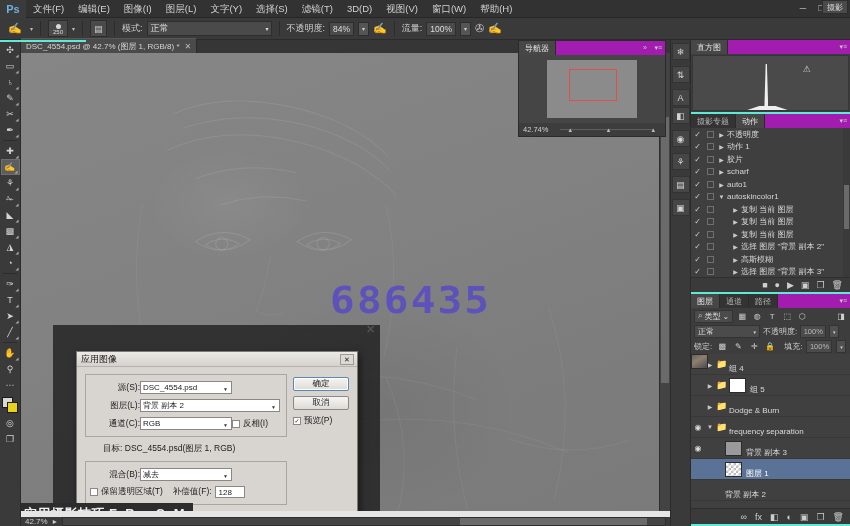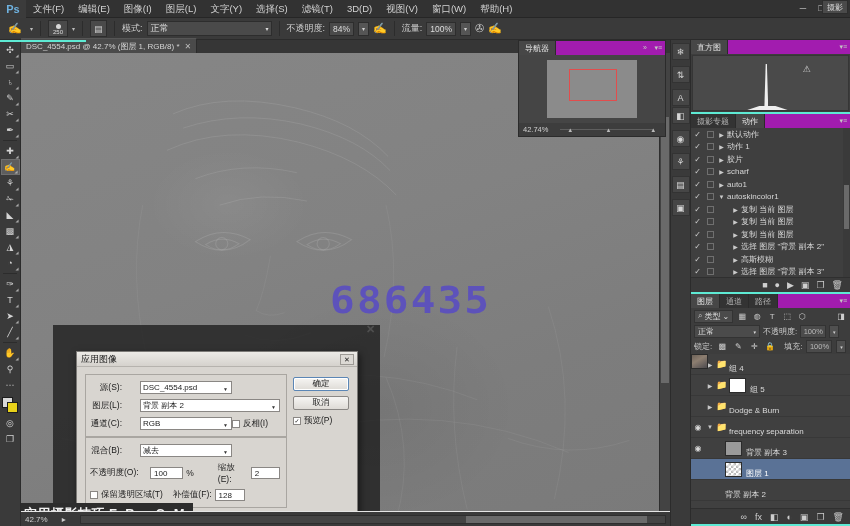--- a/index.html
+++ b/index.html
@@ -97,21 +97,21 @@
   .photo {
     position: absolute; inset: 0;
     background:
       radial-gradient(ellipse 130px 90px at 32% 32%, rgba(255,255,255,0.055), rgba(0,0,0,0) 62%),
       radial-gradient(ellipse 200px 160px at 55% 75%, rgba(0,0,0,0.06), rgba(0,0,0,0) 70%),
       linear-gradient(160deg, #868686 0%, #828282 42%, #7d7d7d 70%, #7a7a7a 100%);
   }
   .photo-tex { position: absolute; inset: 0; opacity: .55; }
   .hstatus {
     position: absolute; left: 0; right: 0; bottom: 0; height: 15px; background: #3a3a3a;
-    border-top: 1px solid #e5e5e5; display: flex; align-items: center; gap: 14px; padding: 0 4px;
+    border-top: 6px solid #e5e5e5; display: flex; align-items: center; gap: 5px; padding: 0 4px;
     font-size: 8px; color: #cfcfcf;
   }
   .hscroll-track { flex: 1; height: 9px; background: #444; border: 1px solid #2e2e2e; position: relative; }
   .hscroll-thumb { position: absolute; left: 66%; width: 31%; top: 0; bottom: 0; background: #6a6a6a; }
   .vscroll {
     position: absolute; right: 0; top: 13px; bottom: 15px; width: 11px; background: #434343;
     border-left: 1px solid #2e2e2e;
   }
   .vscroll-thumb { position: absolute; left: 1px; right: 1px; top: 14%; height: 58%; background: #6a6a6a; }
 
@@ -150,21 +150,21 @@
   .dlg-close {
     position: absolute; right: 3px; top: 2px; width: 14px; height: 11px; border: 1px solid #9c9994;
     background: #dcd9d4; font-size: 7px; display: flex; align-items: center; justify-content: center;
   }
   .dlg-body { padding: 7px 8px 9px 8px; display: flex; gap: 6px; }
   .dlg-left { flex: 1; }
   .dlg-right { width: 58px; padding-top: 3px; }
   .group-box { border: 1px solid #a9a6a1; padding: 6px 6px 6px 4px; }
   .frow { display: flex; align-items: center; margin-bottom: 5px; }
   .frow:last-child { margin-bottom: 0; }
-  .flabel { text-align: right; width: 50px; padding-right: 18px; white-space: nowrap; font-size: 8.5px; }
+  .flabel { text-align: right; width: 50px; padding-right: 0; white-space: nowrap; font-size: 8.5px; }
   .combo {
     height: 13px; background: #fff; border: 1px solid #8a8784; display: flex; align-items: center;
     padding: 0 2px; font-size: 8px; position: relative;
   }
   .combo .carr { position: absolute; right: 3px; top: 4px; font-size: 5px; color: #333; }
   .txtfield {
     height: 12px; background: #fff; border: 1px solid #8a8784; display: inline-flex; align-items: center;
     padding: 0 3px; font-size: 8px; width: 34px;
   }
   .cbx { width: 8px; height: 8px; border: 1px solid #8a8784; background: #fff; display: inline-flex;
@@ -446,35 +446,32 @@
                     <span>RGB</span>
                     <span class="carr">▼</span>
                   </div>
                   <span class="chk-label" style="">
                     <span class="cbx"></span>
                     <span>反相(I)</span>
                   </span>
                 </div>
               </div>
 
+              <div class="target-line">
+                <span>目标:</span>
+                <span>DSC_4554.psd(图层 1, RGB)</span>
+              </div>
 
               <div class="group-box">
                 <div class="frow">
                   <span class="flabel">混合(B):</span>
                   <div class="combo" style="width:92px">
                     <span>减去</span>
                     <span class="carr">▼</span>
                   </div>
-                </div>
-                <div class="frow">
-                  <span class="flabel" style="width:60px">不透明度(O):</span>
-                  <span class="txtfield">100</span>
-                  <span style="margin-left:3px">%</span>
-                  <span style="margin-left:24px">缩放(E):</span>
-                  <span class="txtfield" style="margin-left:3px;width:30px">2</span>
                 </div>
                 <div class="frow">
                   <span class="chk-label">
                     <span class="cbx"></span>
                     <span>保留透明区域(T)</span>
                   </span>
                   <span style="margin-left:10px">补偿值(F):</span>
                   <span class="txtfield" style="margin-left:3px;width:30px">128</span>
                 </div>
 
@@ -553,21 +550,21 @@
             <span class="pmenu">▾≡</span>
           </div>
           <div class="actions-list">
               <div class="arow">
                 <span class="a-check">✓</span>
                 <span class="a-box">
                   <i></i>
                 </span>
                 <span style="width:0px"></span>
                 <span class="a-tri">▶</span>
-                <span class="a-lbl">默认动作</span>
+                <span class="a-lbl">不透明度</span>
               </div>
               <div class="arow">
                 <span class="a-check">✓</span>
                 <span class="a-box">
                   <i></i>
                 </span>
                 <span style="width:0px"></span>
                 <span class="a-tri">▶</span>
                 <span class="a-lbl">动作 1</span>
               </div>

